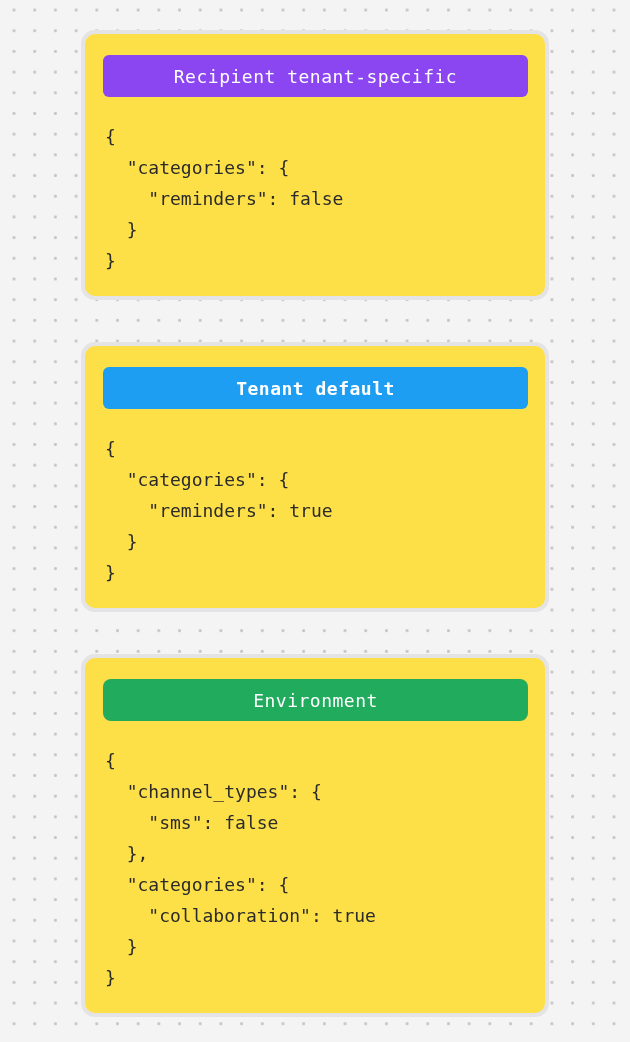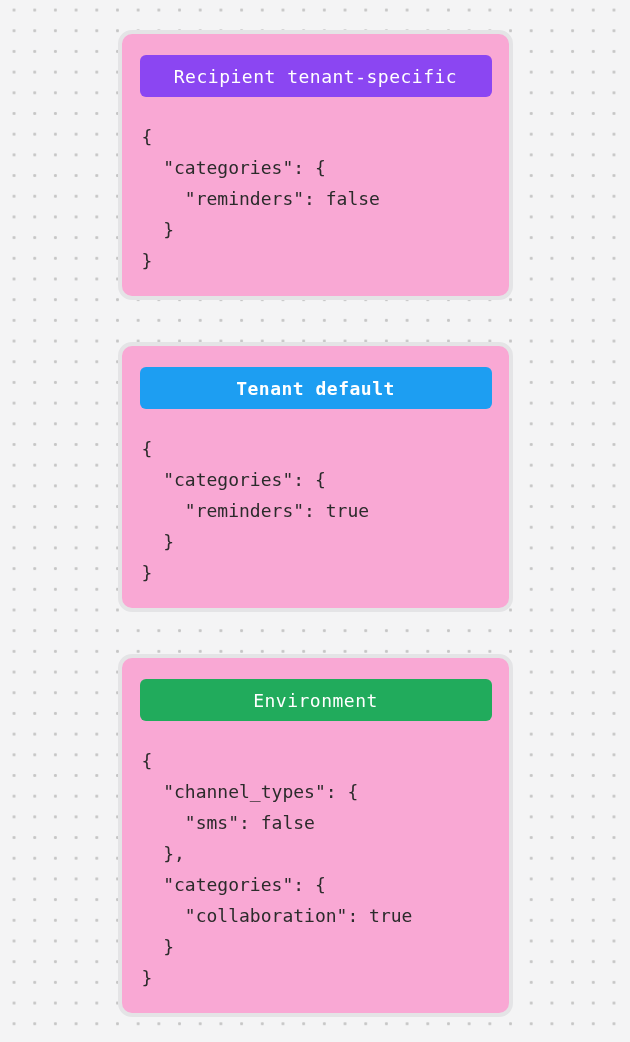--- a/index.html
+++ b/index.html
@@ -20,22 +20,22 @@
 
   .stack {
     width: 630px;
     display: flex;
     flex-direction: column;
     align-items: center;
     padding-top: 30px;
   }
 
   .card {
-    width: 395px;
-    background: #f9a8d4;
+    width: 468px;
+    background: #fde047;
     border: 4px solid #e4e4e6;
     border-radius: 14px;
     padding: 21px 17px 20px 18px;
     margin-bottom: 42px;
   }
 
   .badge {
     height: 42px;
     border-radius: 6px;
     display: flex;
@@ -77,21 +77,21 @@
       <span>Tenant default</span>
     </div>
     <pre class="code">{
   "categories": {
     "reminders": true
   }
 }</pre>
   </div>
 
   <div class="card">
-    <div class="badge" style="background: rgb(33, 171, 92);">
+    <div class="badge" style="background: rgb(33, 171, 92); border-radius: 8px;">
       <span>Environment</span>
     </div>
     <pre class="code">{
   "channel_types": {
     "sms": false
   },
   "categories": {
     "collaboration": true
   }
 }</pre>

